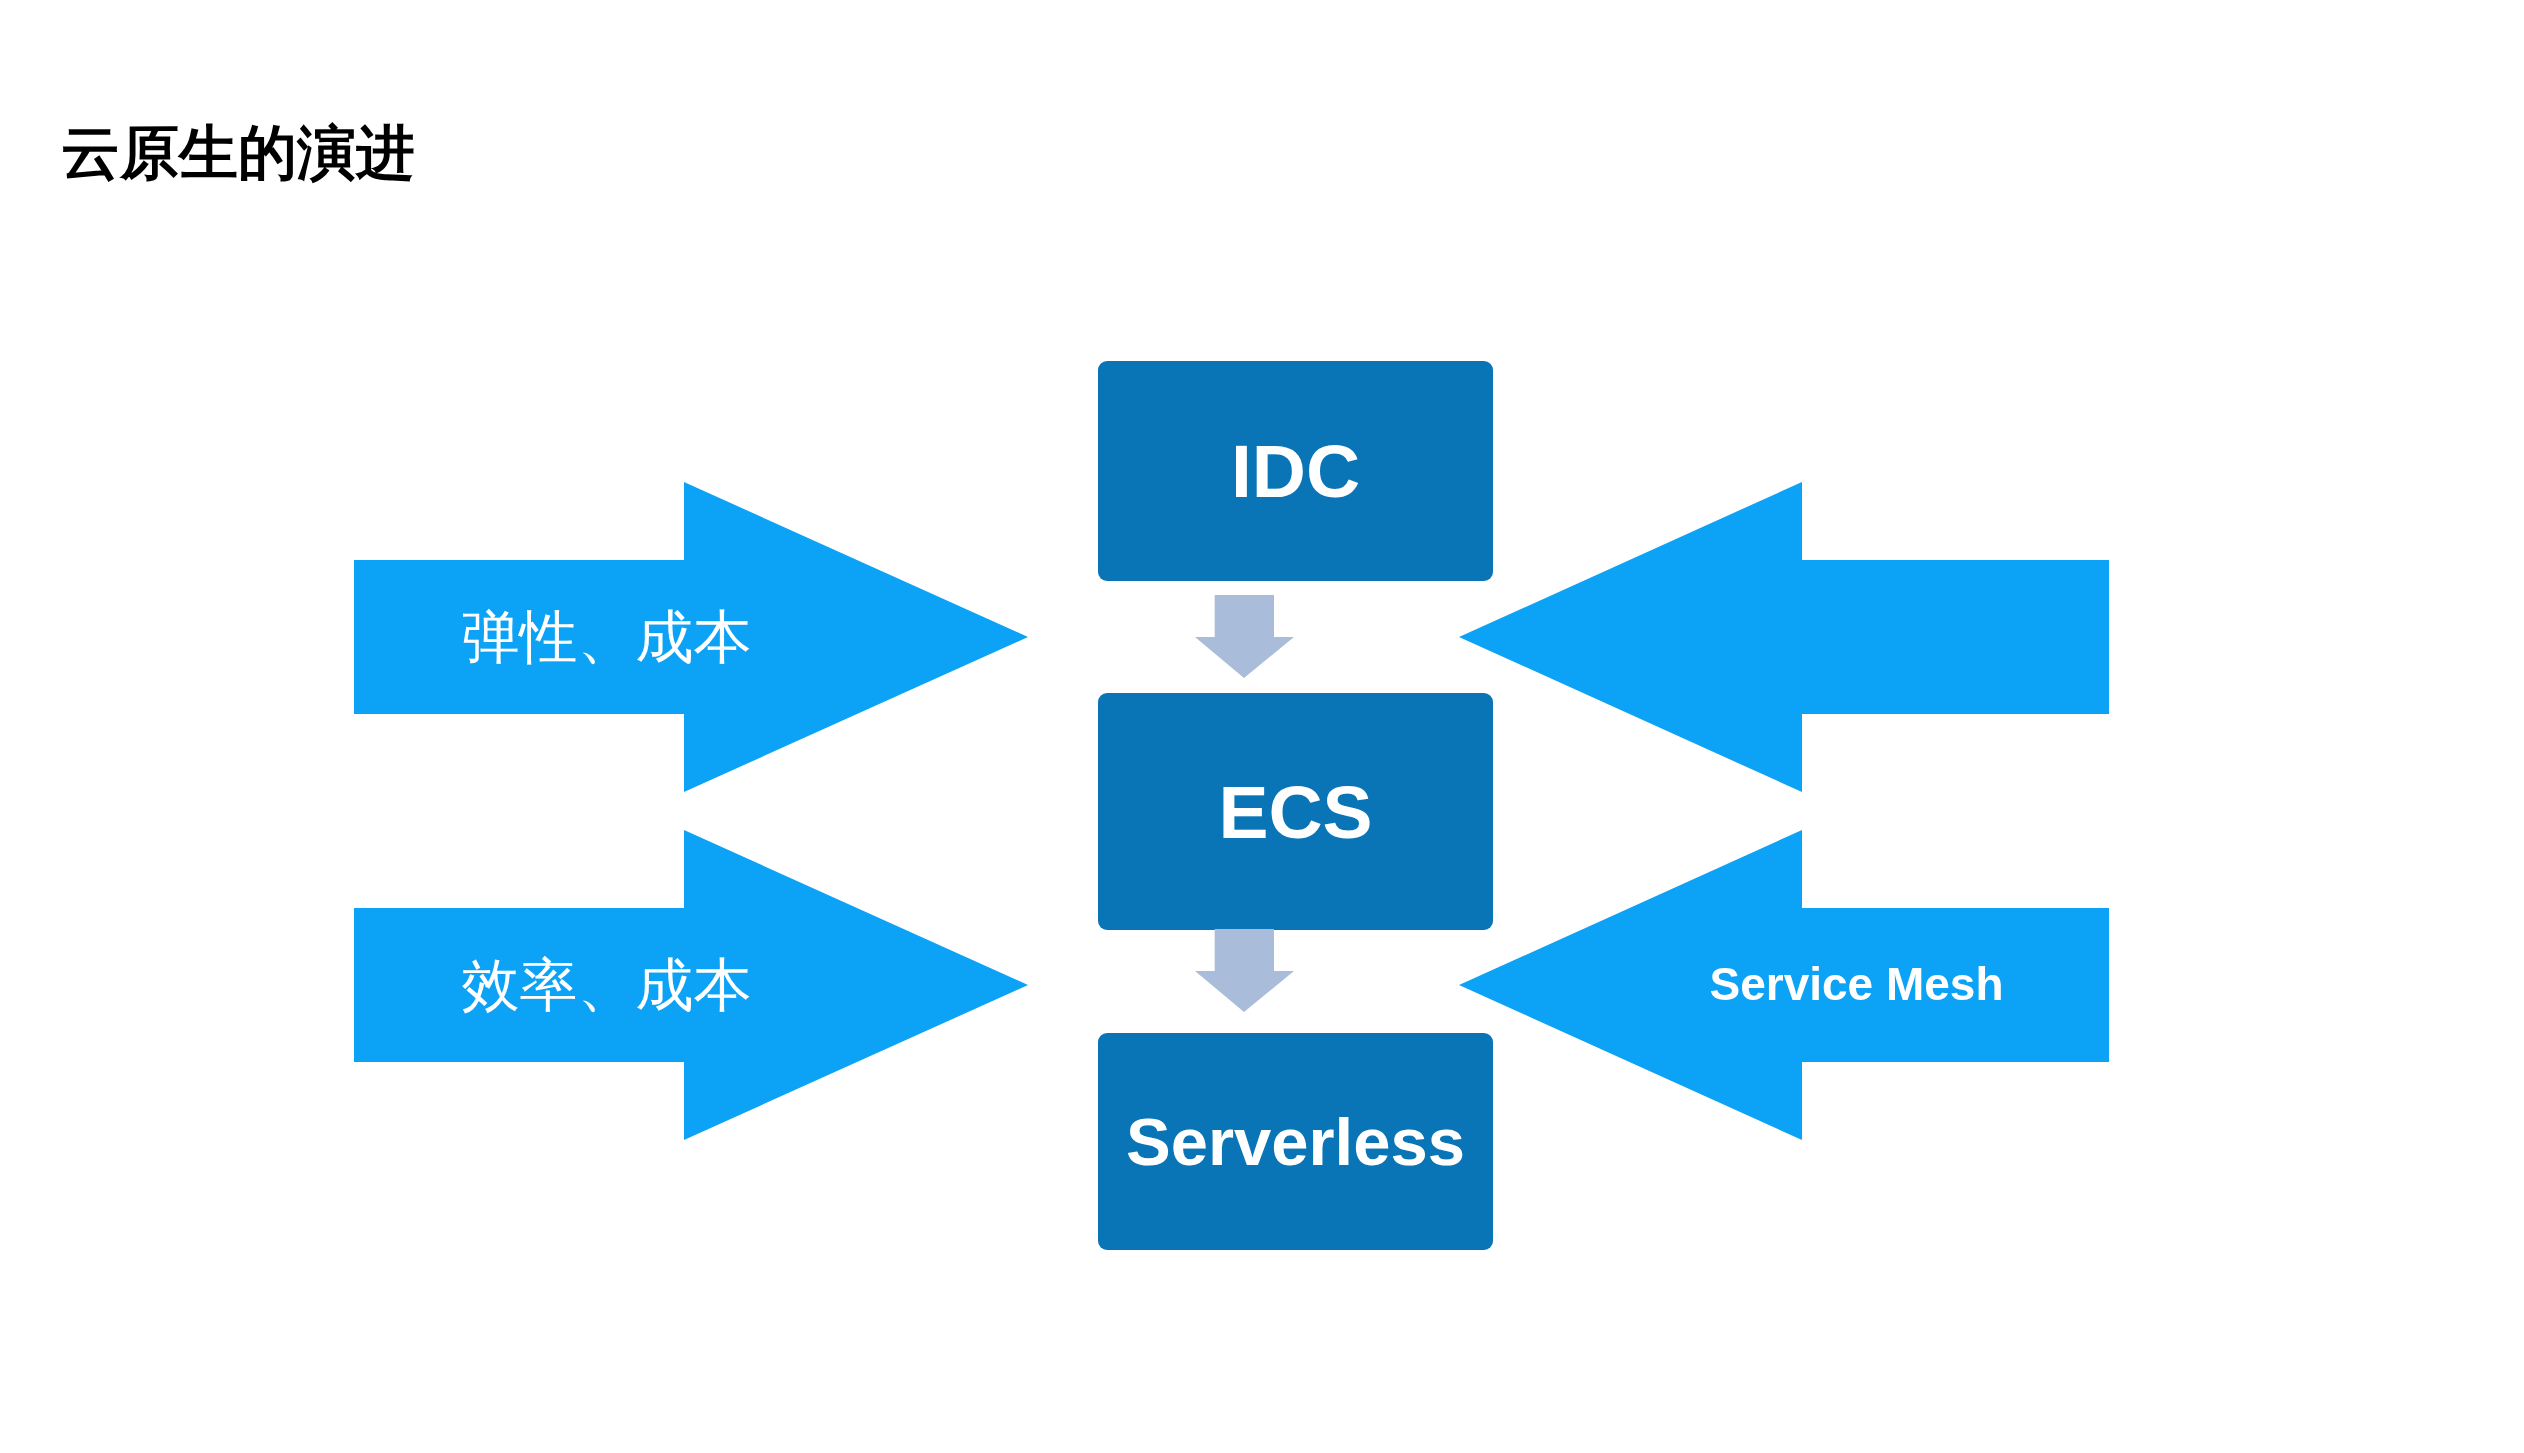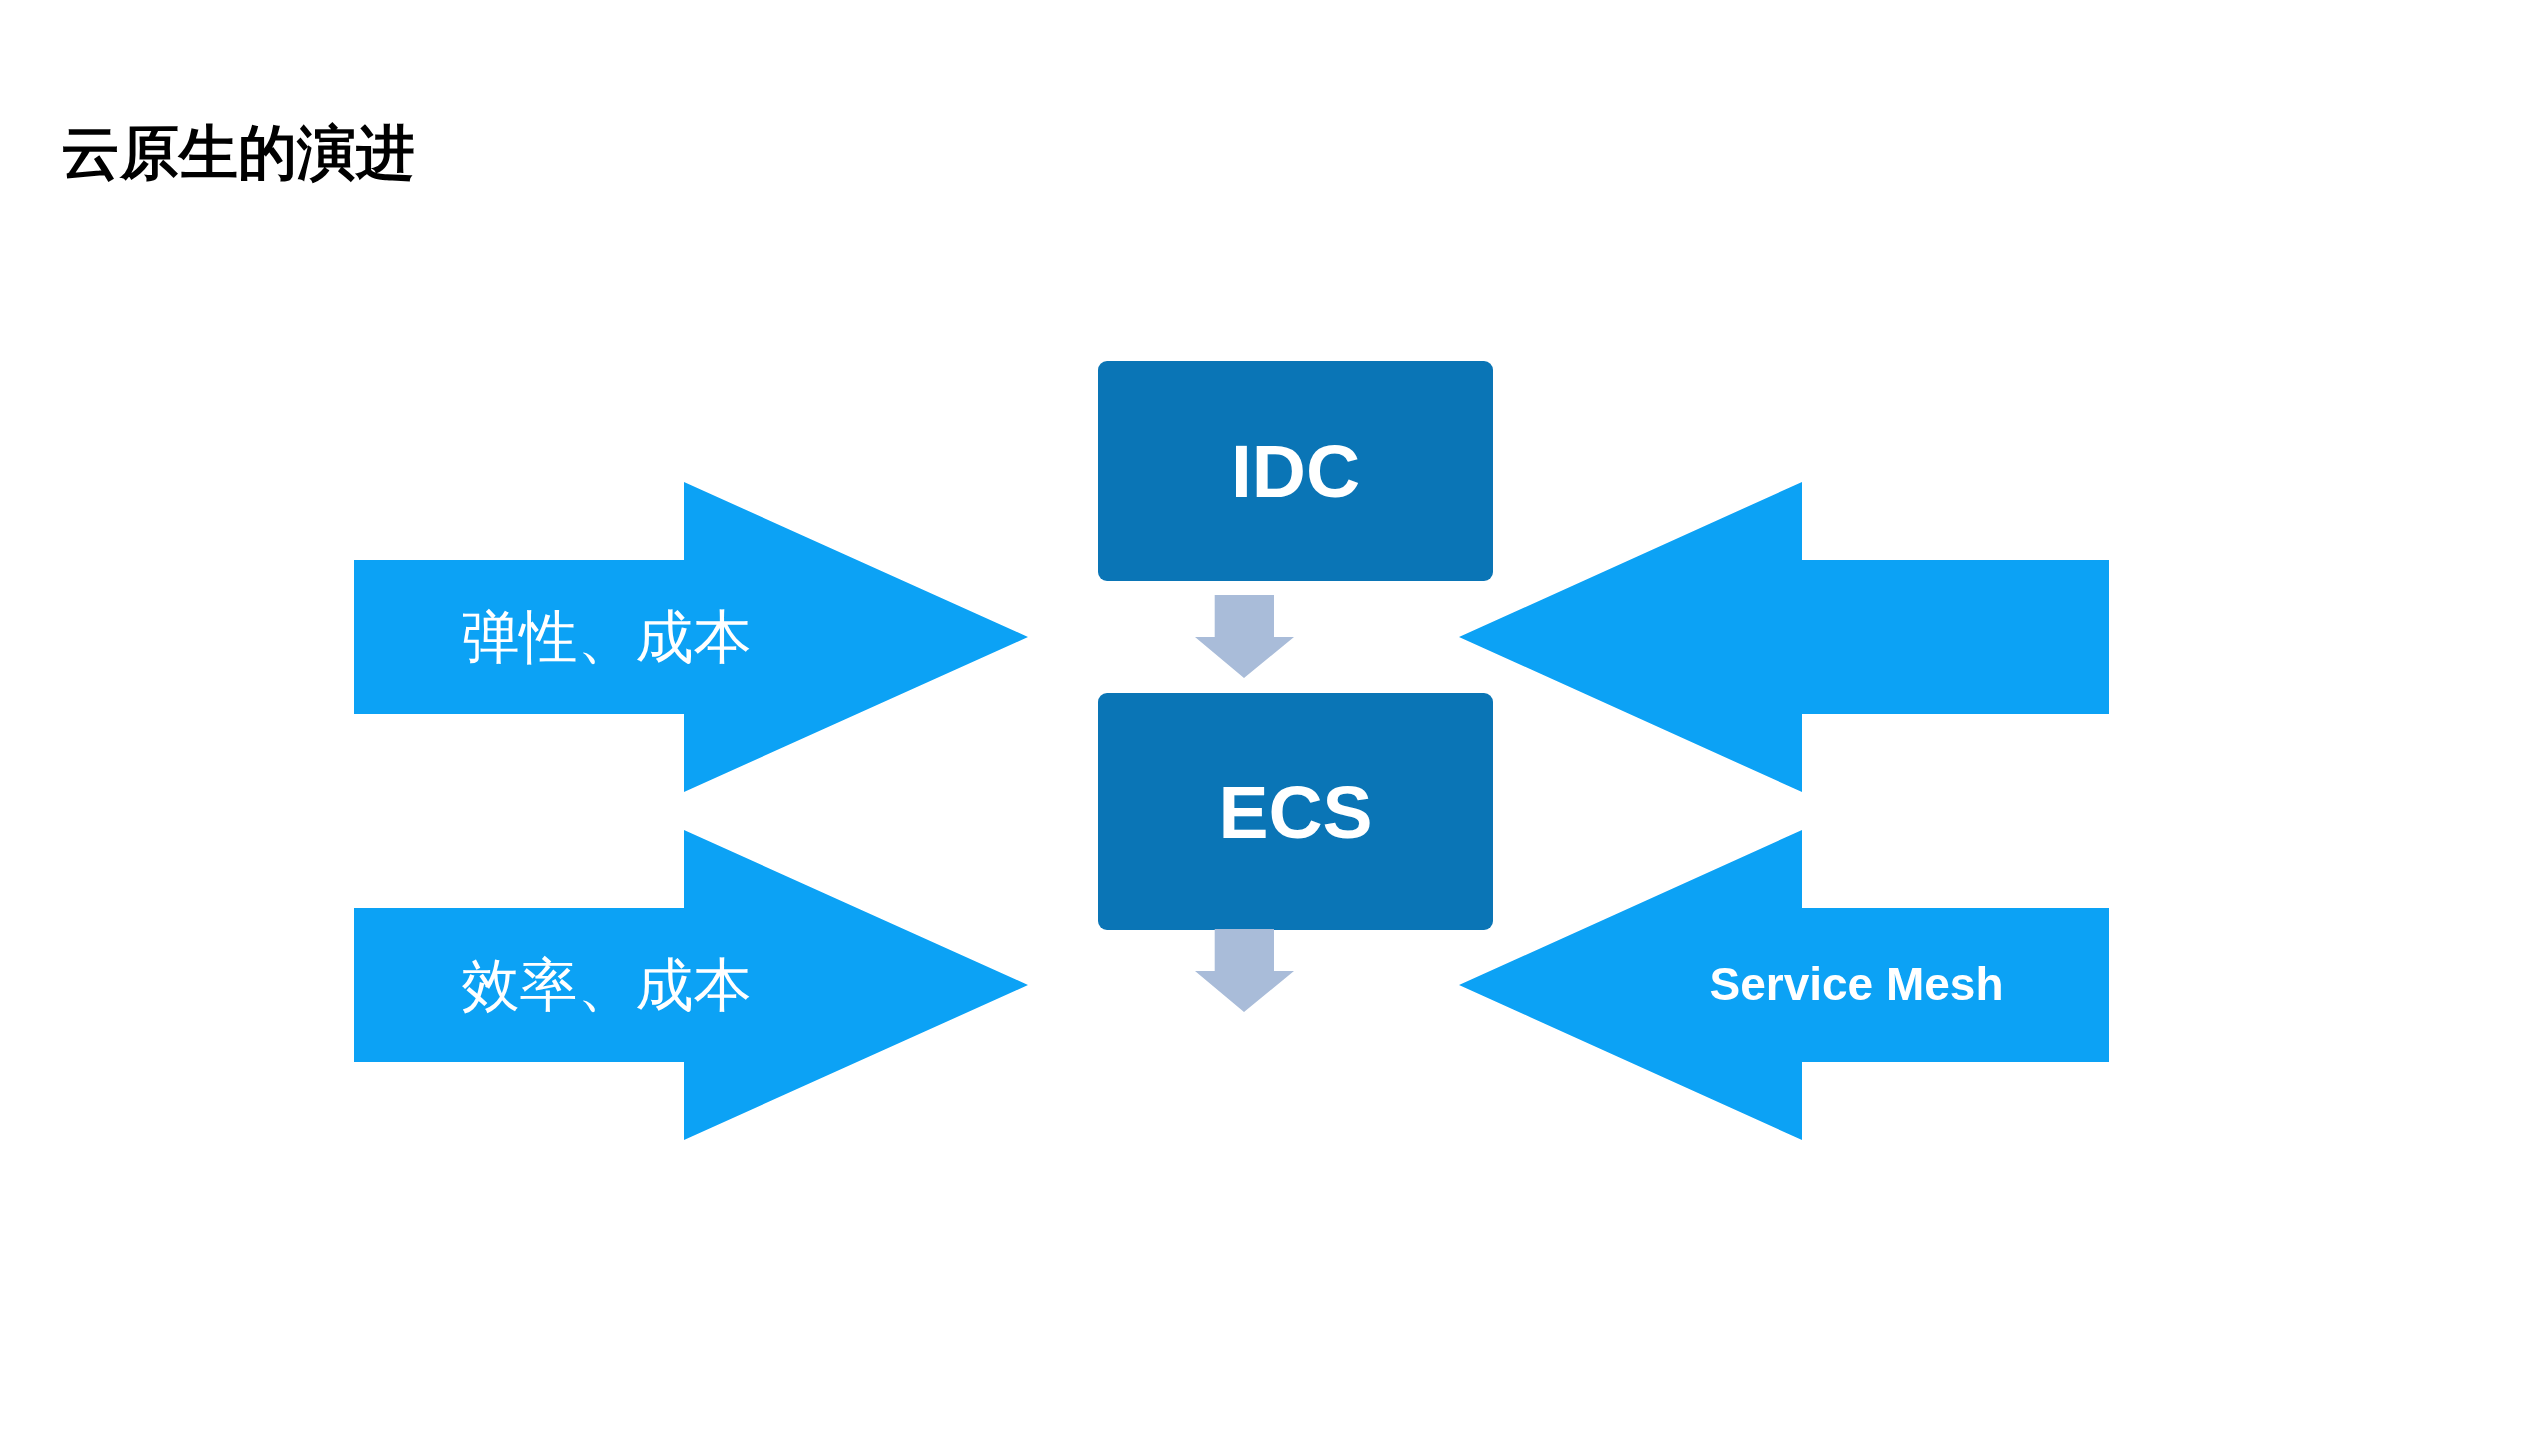--- a/index.html
+++ b/index.html
@@ -101,20 +101,23 @@
   <div class="slide-title">云原生的演进</div>
 
   <div class="stage-box idc">
     <span class="stage-label">IDC</span>
   </div>
 
   <div class="stage-box ecs">
     <span class="stage-label">ECS</span>
   </div>
 
+  <div class="stage-box serverless">
+    <span class="stage-label">Serverless</span>
+  </div>
 
   <div class="down-connector first"></div>
   <div class="down-connector second"></div>
 
   <div class="driver-arrow to-right row1"></div>
   <div class="arrow-label left-side row1">弹性、成本</div>
 
   <div class="driver-arrow to-right row2"></div>
   <div class="arrow-label left-side row2">效率、成本</div>
 

